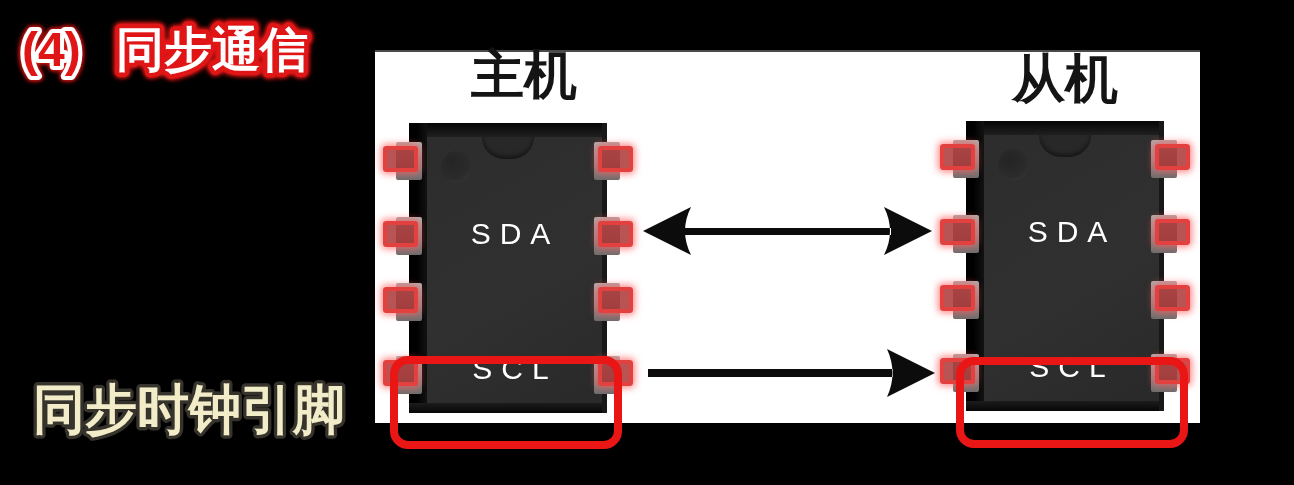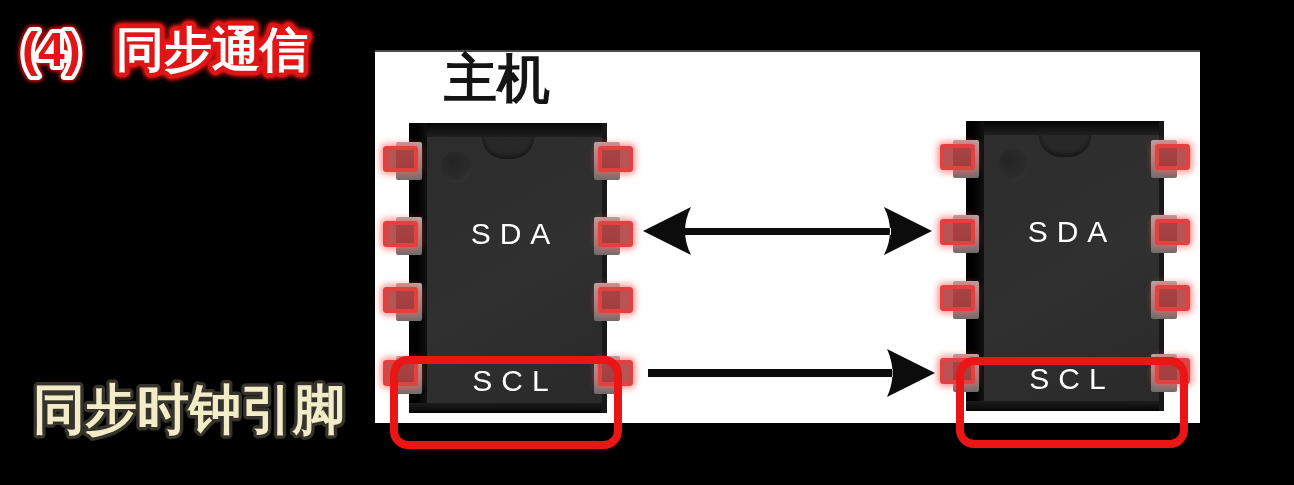--- a/index.html
+++ b/index.html
@@ -6,21 +6,21 @@
   .slide{position:relative;width:1294px;height:485px;background:#000;overflow:hidden;
          font-family:"Liberation Sans",sans-serif;}
 
   
   .panel{position:absolute;left:375px;top:50px;width:825px;height:373px;background:#ffffff;
          border-top:2px solid #4a4a4a;box-sizing:border-box;z-index:1;}
 
   
   .chip-label{position:absolute;width:198px;text-align:center;font-size:53px;font-weight:bold;
               color:#141414;z-index:3;line-height:58px;}
-  .chip-label.master{left:398px;top:50px;}
+  .chip-label.master{left:425px;top:50px;font-family:Liberation Mono, monospace;}
   .chip-label.slave{left:966px;top:50px;}
 
   
   .chip{position:absolute;width:198px;height:290px;z-index:3;
         background:linear-gradient(150deg,#2c2c2c 0%,#303030 55%,#292929 100%);}
   .chip.master{left:409px;top:123px;}
   .chip.slave{left:966px;top:121px;}
   .edge{position:absolute;z-index:1;}
   .edge.l{left:0;top:0;width:18px;height:100%;background:linear-gradient(90deg,#000 40%,#121212);}
   .edge.t{left:0;top:0;width:100%;height:14px;background:linear-gradient(#050505,#202020);}
@@ -42,21 +42,21 @@
   .hl{position:absolute;top:0;width:35px;height:26px;box-sizing:border-box;border-radius:3px;
       border:4px solid #e34040;background:rgba(168,46,46,.82);
       box-shadow:0 0 7px 2px rgba(255,85,85,.70);}
   .pin.pl .hl{left:0;}
   .pin.pr .hl{right:0;}
 
   
   .chip-text{position:absolute;left:14px;right:0;text-align:center;color:#ffffff;z-index:3;
              font-size:30px;letter-spacing:9px;font-weight:500;line-height:52px;}
   .chip-text.sda{top:85px;}
-  .chip-text.scl{top:232px;}
+  .chip-text.scl{top:220px;}
 
   
   .arrows{position:absolute;left:0;top:0;z-index:5;pointer-events:none;}
   .arrows path{fill:#0c0c0c;}
 
   
   .redbox{position:absolute;box-sizing:border-box;border:8px solid #ea1515;border-radius:18px;z-index:6;}
   .redbox.master{left:390px;top:356px;width:232px;height:93px;}
   .redbox.slave{left:956px;top:357px;width:232px;height:91px;}
 
@@ -72,20 +72,21 @@
                     fill:#f2ecc8;stroke:#36332c;stroke-width:7px;paint-order:stroke;stroke-linejoin:round;}
 </style>
 </head>
 <body>
 
 <div class="slide">
 
   <div class="panel"></div>
 
   <div class="chip-label master">主机</div>
+  <div class="chip-label slave">从机</div>
 
   <div class="chip master">
     <div class="edge t"></div>
     <div class="edge l"></div>
     <div class="edge b"></div>
     <div class="edge r"></div>
     <div class="notch"></div>
     <div class="dimple"></div>
 
     <div class="pin pl" style="top:23px">

